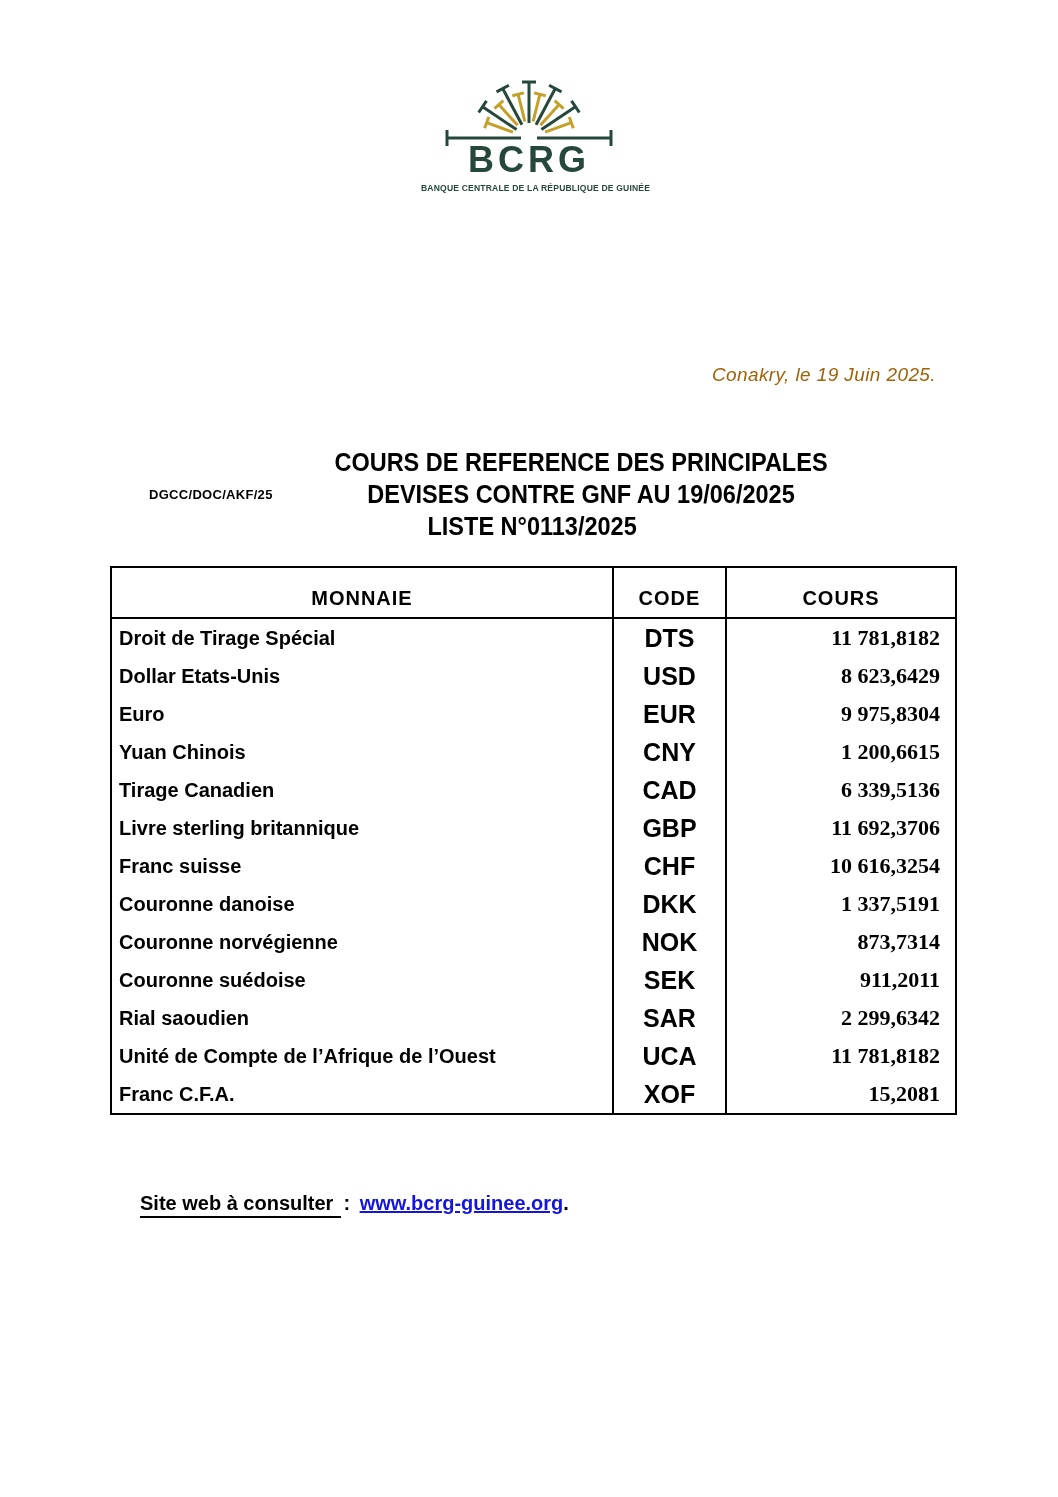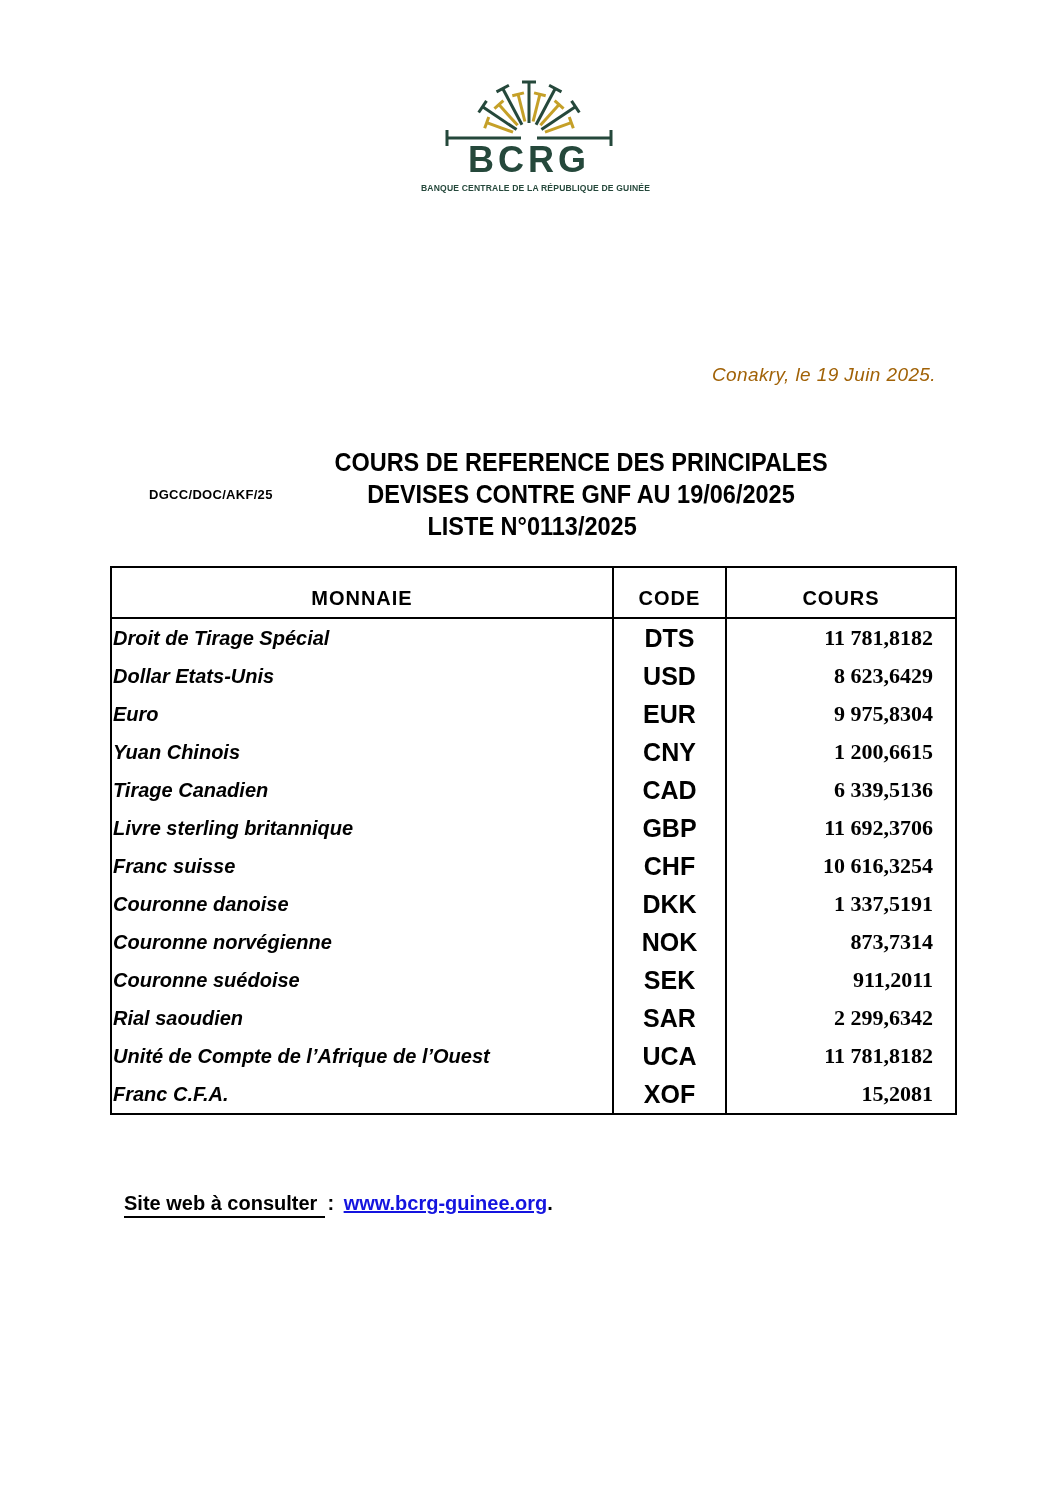--- a/index.html
+++ b/index.html
@@ -51,29 +51,29 @@
   .rates col.c3{width:230px;}
   .rates th,.rates td{
     border-left:2px solid #000;border-right:2px solid #000;
     overflow:hidden;white-space:nowrap;margin-top:38px;
   }
   .rates thead th{
     border-bottom:2px solid #000;height:41px;vertical-align:bottom;
     padding-bottom:7px;font-size:20px;letter-spacing:1px;text-align:center;
   }
   .rates tbody td{height:36px;vertical-align:middle;}
-  td.monnaie{padding-left:1px;font-weight:bold;font-size:20px;font-style:italic;}
+  td.monnaie{padding-left:7px;font-weight:bold;font-size:20px;}
   td.code{text-align:center;font-weight:bold;font-size:25px;}
   td.cours{
-    text-align:right;padding-right:22px;
+    text-align:right;padding-right:15px;
     font-family:"Liberation Serif",serif;font-weight:bold;font-size:22px;
   }
 
   
-  .footer{position:absolute;top:1192px;left:124px;font-size:20px;font-weight:bold;}
+  .footer{position:absolute;top:1192px;left:140px;font-size:20px;font-weight:bold;}
   .site-label{
     display:inline-block;border-bottom:2px solid #000;
     padding-right:8px;padding-bottom:1px;
   }
   .colon{margin:0 4px 0 2px;}
   .site-link{
     color:var(--link-blue,#1414DF);font-weight:bold;
     text-decoration:underline;text-decoration-thickness:2px;
   }
 </style>

